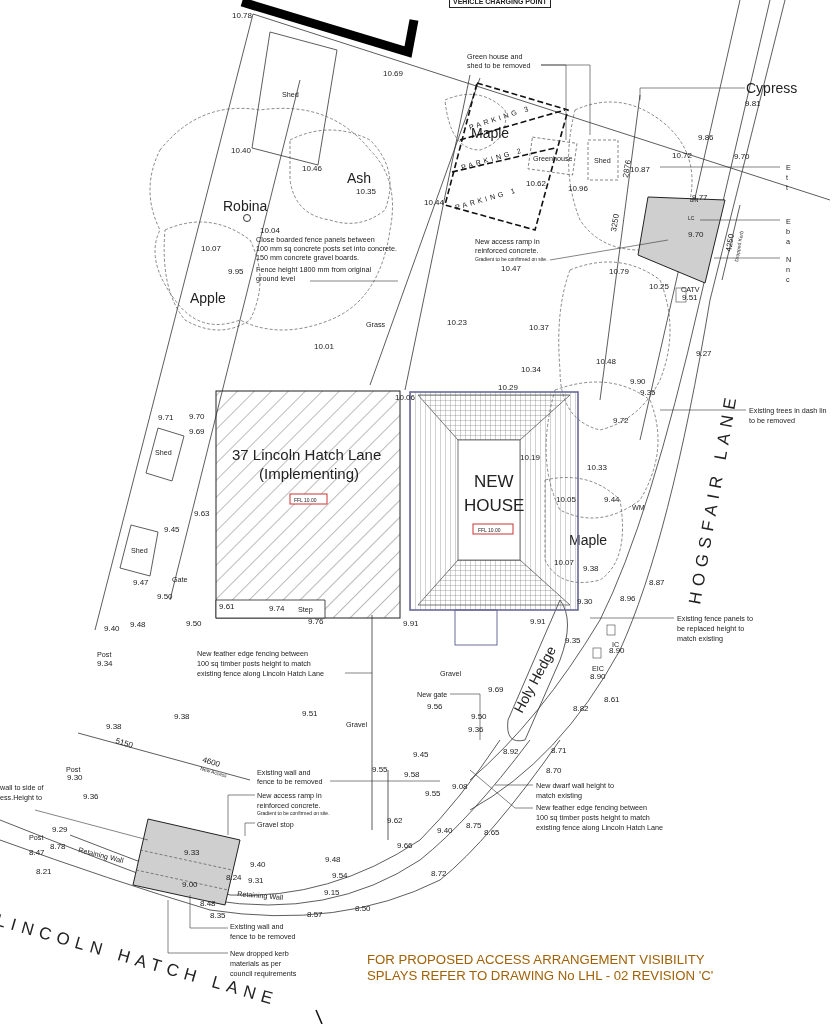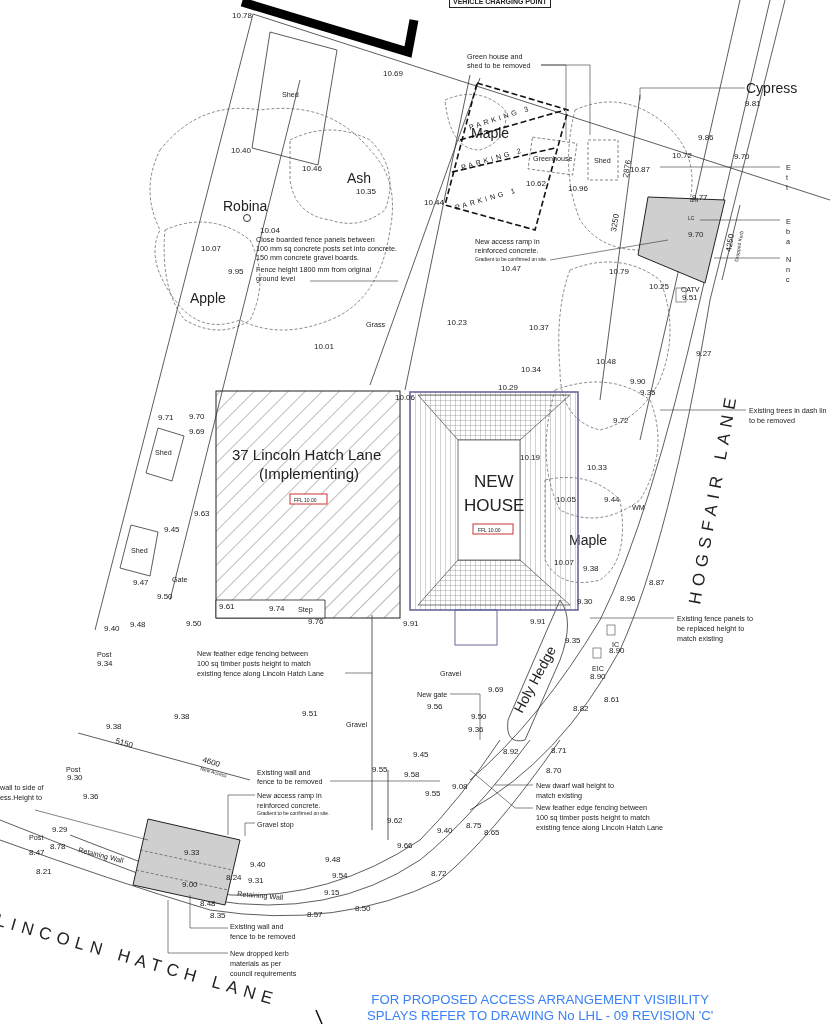--- a/index.html
+++ b/index.html
@@ -13,21 +13,21 @@
   .tree{font-size:14px;}
   .road{font-size:17px;letter-spacing:6px;}
   .ln{stroke:#333;stroke-width:0.8;fill:none;}
   .thin{stroke:#444;stroke-width:0.6;fill:none;}
   .dash{stroke:#555;stroke-width:0.7;fill:none;stroke-dasharray:3 2;}
   .bold-dash{stroke:#111;stroke-width:1.6;fill:none;stroke-dasharray:6 3;}
   .wall{stroke:#000;stroke-width:9;fill:none;}
   .ffl{fill:#fff;stroke:#c33;stroke-width:1;}
   .grey{fill:#cfcfcf;stroke:#222;stroke-width:1;}
   .leader{stroke:#333;stroke-width:0.6;fill:none;}
-  .bottom-note{position:absolute;left:367px;top:992px;font-size:13.2px;line-height:16px;color:#3b82f6;text-align:center;}
+  .bottom-note{position:absolute;left:367px;top:952px;font-size:13.2px;line-height:16px;color:#a16207;}
   .ev-label{position:absolute;left:449px;top:-4px;border:1.5px solid #222;padding:0 3px;font-size:7px;font-weight:bold;line-height:10px;background:#fff;}
 </style>
 </head>
 <body>
 
 <div class="ev-label">VEHICLE CHARGING POINT</div>
 
 <svg id="plan" viewBox="0 0 835 1024" xmlns="http://www.w3.org/2000/svg">
   <defs>
     <pattern id="hatch" width="12" height="12" patternUnits="userSpaceOnUse" patternTransform="rotate(45)">
@@ -357,14 +357,14 @@
     <text class="lvl" x="50" y="849">8.78</text>
     <text class="lvl" x="29" y="855">8.47</text>
     <text class="lvl" x="36" y="874">8.21</text>
   </g>
 
   <line x1="316" y1="1010" x2="322" y2="1024" stroke="#111" stroke-width="1.5"></line>
 </svg>
 
 <div class="bottom-note">
   <div>FOR PROPOSED ACCESS ARRANGEMENT VISIBILITY</div>
-  <div>SPLAYS REFER TO DRAWING No LHL - 09 REVISION 'C'</div>
+  <div>SPLAYS REFER TO DRAWING No LHL - 02 REVISION 'C'</div>
 </div>
 
 </body></html>

